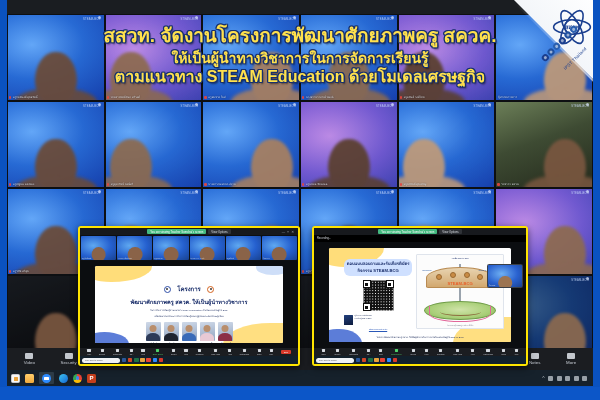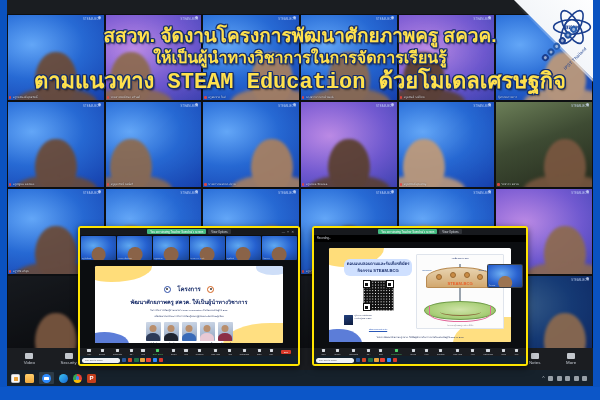--- a/index.html
+++ b/index.html
@@ -135,22 +135,22 @@
     display:block;
     color:#ffe14d;
     font-weight:bold;
     line-height:1.30;
     text-shadow:
       -1px -1px 0 #17306e, 1px -1px 0 #17306e, -1px 1px 0 #17306e, 1px 1px 0 #17306e,
        0 -1.3px 0 #17306e, 0 1.3px 0 #17306e, -1.3px 0 0 #17306e, 1.3px 0 0 #17306e,
        1.5px 1.8px 2px rgba(0,0,0,.55);
   }
   .hl1{ font-size:19px; }
-  .hl2{ font-size:16px;font-family:Liberation Mono, monospace; }
-  .hl3{ font-size:22px; font-family:Liberation Mono, monospace; }
+  .hl2{ font-size:14px; }
+  .hl3{ font-size:16px; font-family:Liberation Sans, sans-serif; }
   .hl4{ font-size:18px; font-family:"Liberation Serif", serif; }
 
   
   .inset{
     position:absolute; z-index:40;
     border:2.5px solid #ffe400;
     border-radius:3px;
     background:#000; overflow:hidden;
     box-shadow:0 2px 7px rgba(0,0,0,.55);
   }

